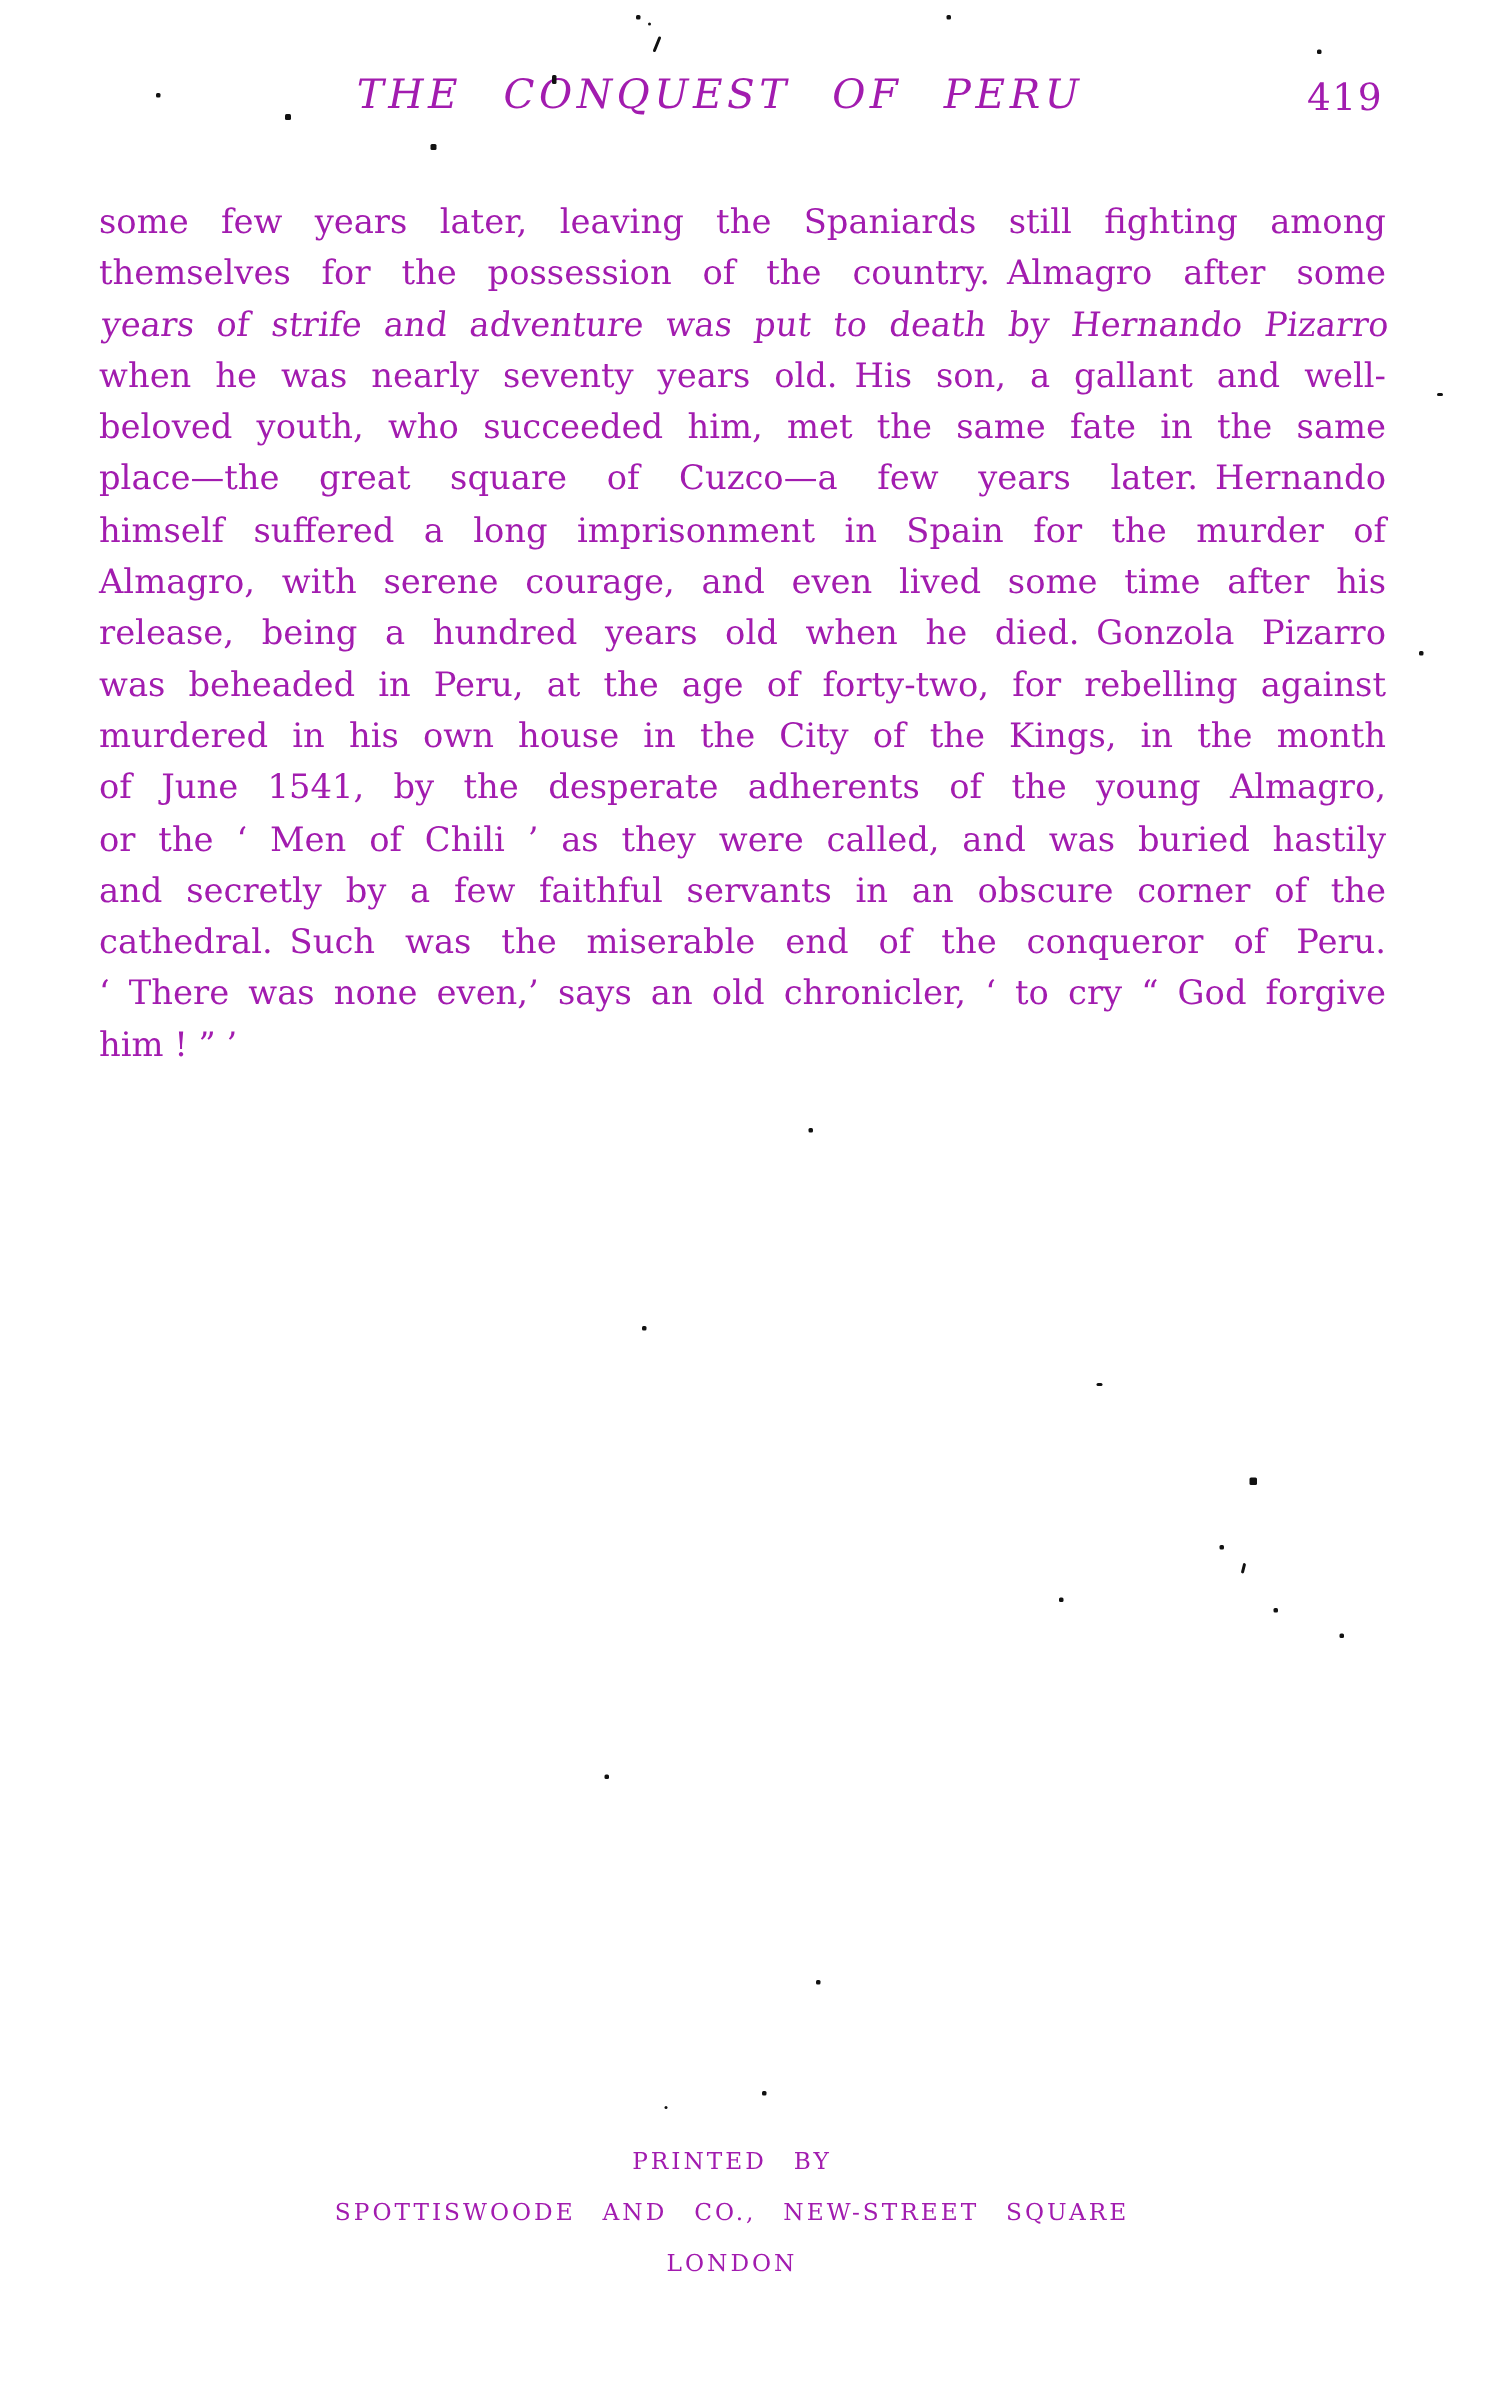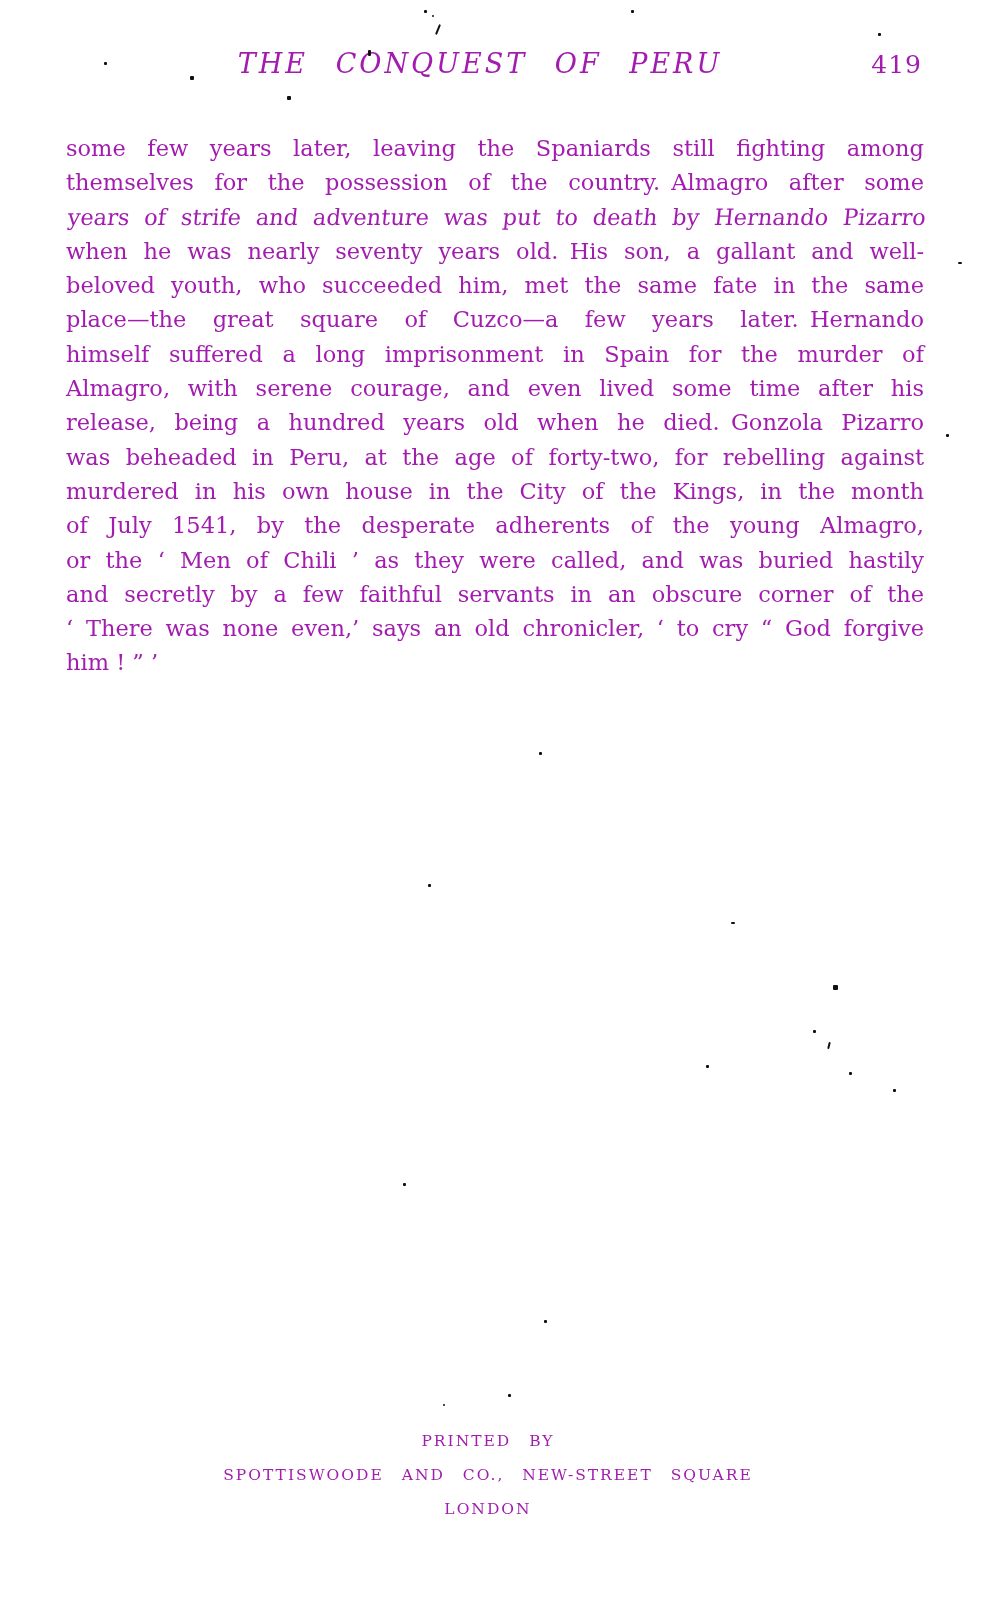--- a/index.html
+++ b/index.html
@@ -101,23 +101,24 @@
     <p class="bline">themselves for the possession of the country. Almagro after some</p>
     <p class="bline slant">years of strife and adventure was put to death by Hernando Pizarro</p>
     <p class="bline">when he was nearly seventy years old. His son, a gallant and well-</p>
     <p class="bline">beloved youth, who succeeded him, met the same fate in the same</p>
     <p class="bline">place—the great square of Cuzco—a few years later. Hernando</p>
     <p class="bline">himself suffered a long imprisonment in Spain for the murder of</p>
     <p class="bline">Almagro, with serene courage, and even lived some time after his</p>
     <p class="bline">release, being a hundred years old when he died. Gonzola Pizarro</p>
     <p class="bline">was beheaded in Peru, at the age of forty-two, for rebelling against</p>
     <p class="bline">murdered in his own house in the City of the Kings, in the month</p>
-    <p class="bline">of July 1541, by the desperate adherents of the young Almagro,</p>
+    <p class="bline">of June 1541, by the desperate adherents of the young Almagro,</p>
     <p class="bline">or the ‘ Men of Chili ’ as they were called, and was buried hastily</p>
     <p class="bline">and secretly by a few faithful servants in an obscure corner of the</p>
+    <p class="bline">cathedral. Such was the miserable end of the conqueror of Peru.</p>
     <p class="bline">‘ There was none even,’ says an old chronicler, ‘ to cry “ God forgive</p>
     <p class="bline lastline">him ! ” ’</p>
   </div>
 
   <div class="colophon">
     <p class="cline">PRINTED BY</p>
     <p class="cline">SPOTTISWOODE AND CO., NEW-STREET SQUARE</p>
     <p class="cline">LONDON</p>
   </div>
 

